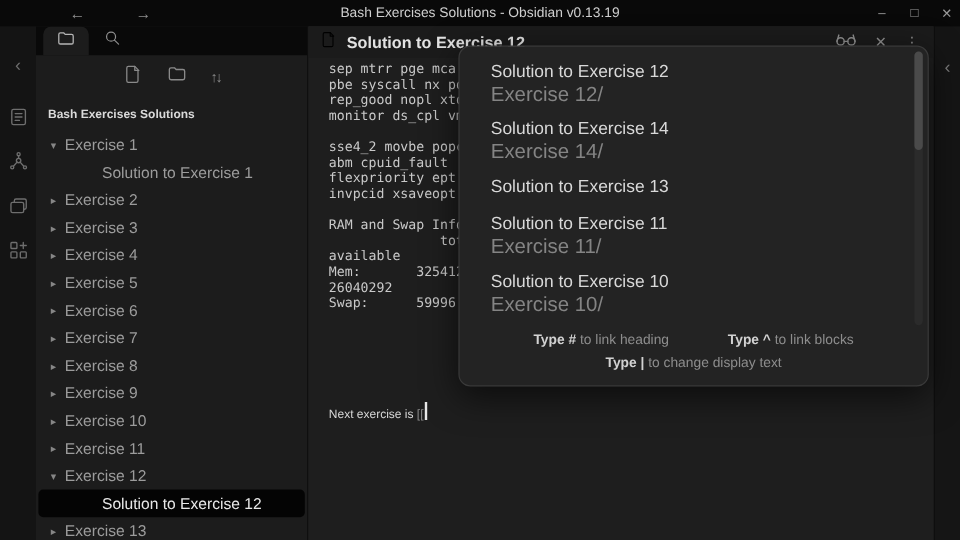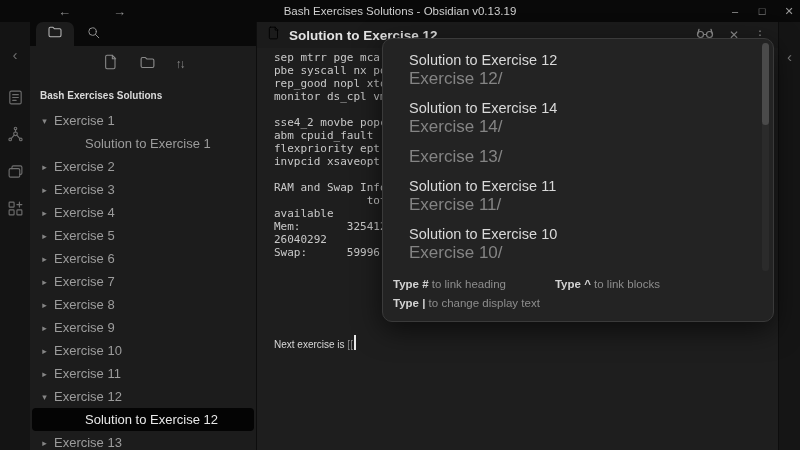--- a/index.html
+++ b/index.html
@@ -69,21 +69,21 @@
            flex-direction:column; overflow:hidden; }
   .popup-list { padding-top:5px; }
   .popup-item { padding:7px 26px 6px; cursor:pointer; }
   .popup-item .ptitle { font-size:14.5px; line-height:18px; color:#d9d9d9; }
   .popup-item .ppath { font-size:17px; line-height:14px; color:#848484; margin-top:3px; }
   .popup-track { position:absolute; right:4px; top:4px; width:7px; height:228px;
                  background:#2b2b2b; border-radius:4px; }
   .popup-thumb { position:absolute; right:4px; top:4px; width:7px; height:82px;
                  background:#4a4a4a; border-radius:4px; }
   .popup-hints { margin-top:auto; padding:0 10px 12px; font-size:11.5px; color:#8d8d8d; }
-  .hint-row { display:flex; justify-content:flex-start; gap:49px; margin-top:7px; white-space:nowrap; }
+  .hint-row { display:flex; justify-content:center; gap:49px; margin-top:7px; white-space:nowrap; }
   .hint b { color:#d2d2d2; font-weight:700; }
 
   
   .right-strip { width:22px; background:#151515; color:#7a7a7a; display:flex;
                  justify-content:center; align-items:flex-start; padding-top:26px;
                  font-size:15px; flex:none; border-left:1px solid #0d0d0d; }
 
   svg { stroke:currentColor; fill:none; stroke-width:1.6; stroke-linecap:round;
         stroke-linejoin:round; }
 </style>
@@ -286,21 +286,21 @@
       <div class="popup-list">
         <div class="popup-item">
           <div class="ptitle">Solution to Exercise 12</div>
           <div class="ppath">Exercise 12/</div>
         </div>
         <div class="popup-item">
           <div class="ptitle">Solution to Exercise 14</div>
           <div class="ppath">Exercise 14/</div>
         </div>
         <div class="popup-item">
-          <div class="ppath">Exercise 13/</div>
+          <div class="ptitle">Solution to Exercise 13</div>
         </div>
         <div class="popup-item">
           <div class="ptitle">Solution to Exercise 11</div>
           <div class="ppath">Exercise 11/</div>
         </div>
         <div class="popup-item">
           <div class="ptitle">Solution to Exercise 10</div>
           <div class="ppath">Exercise 10/</div>
         </div>
       </div>

